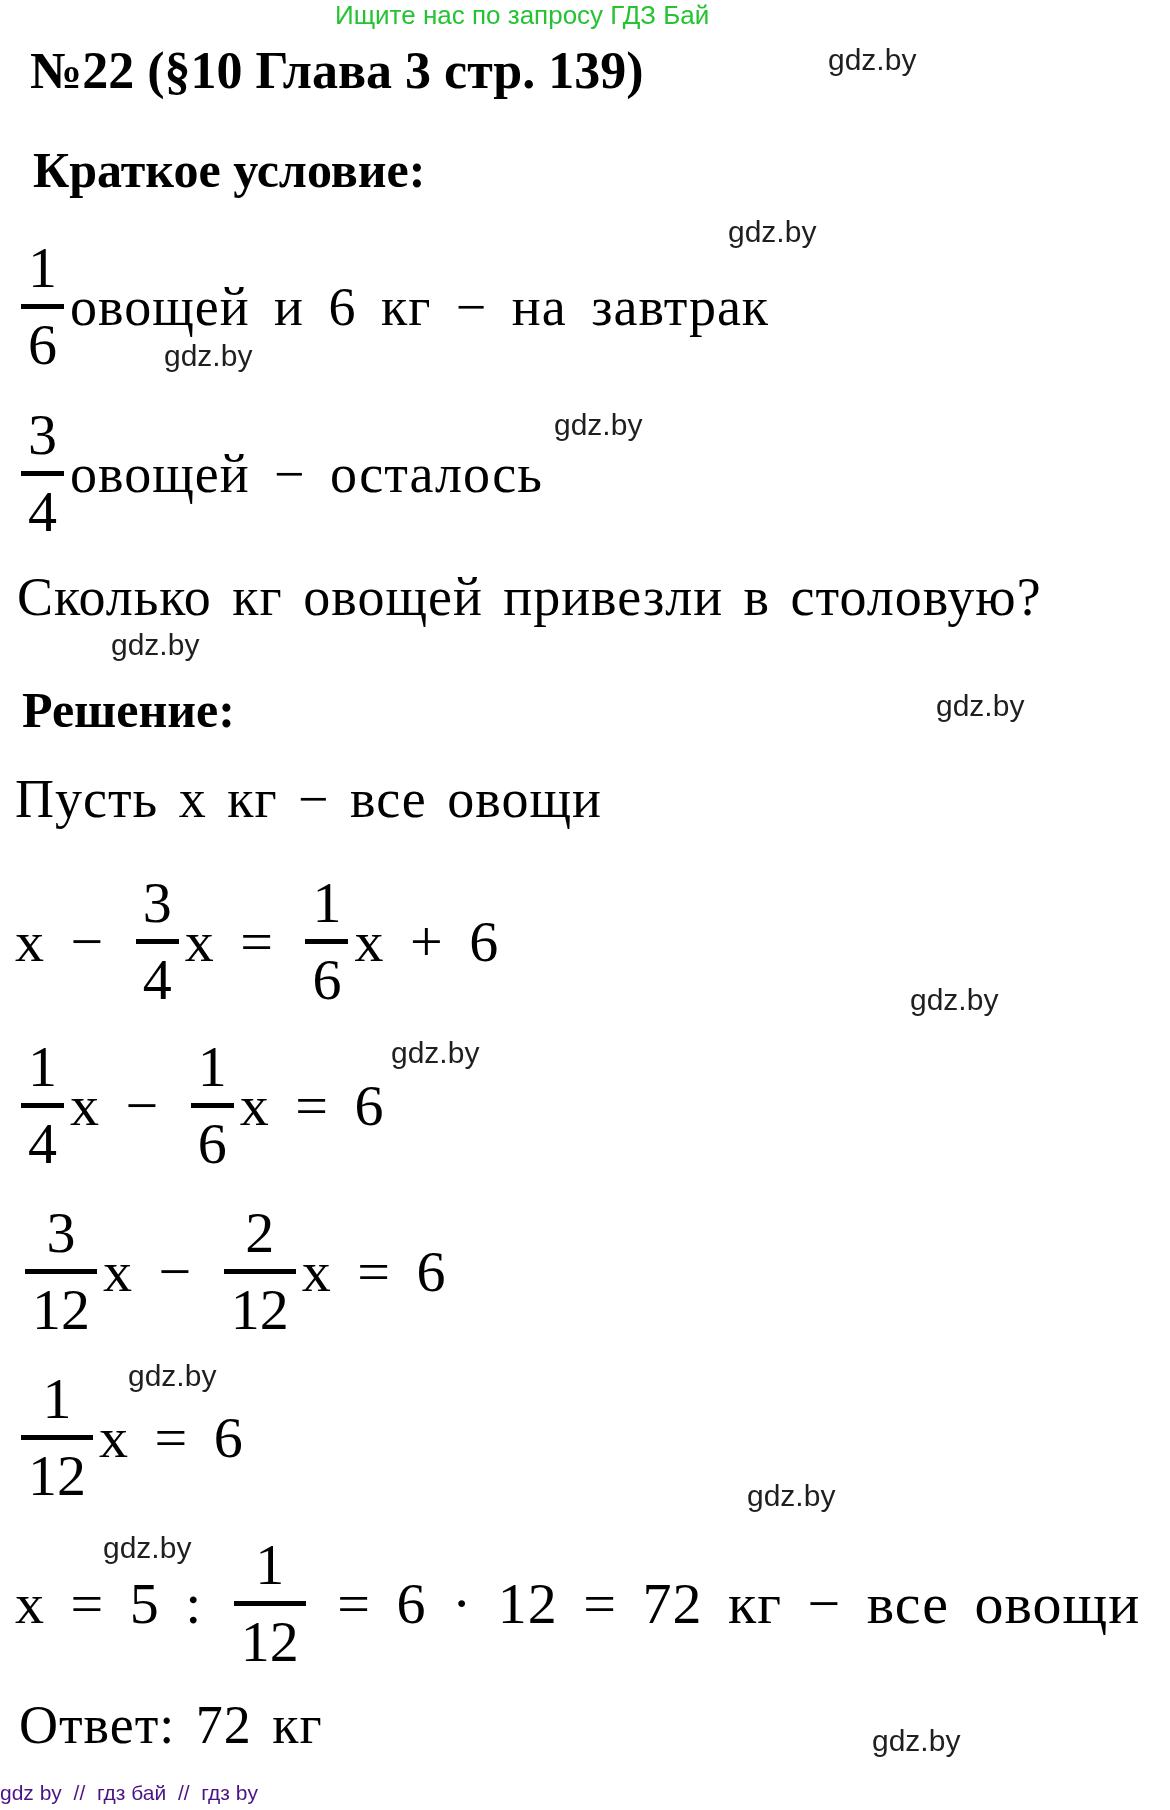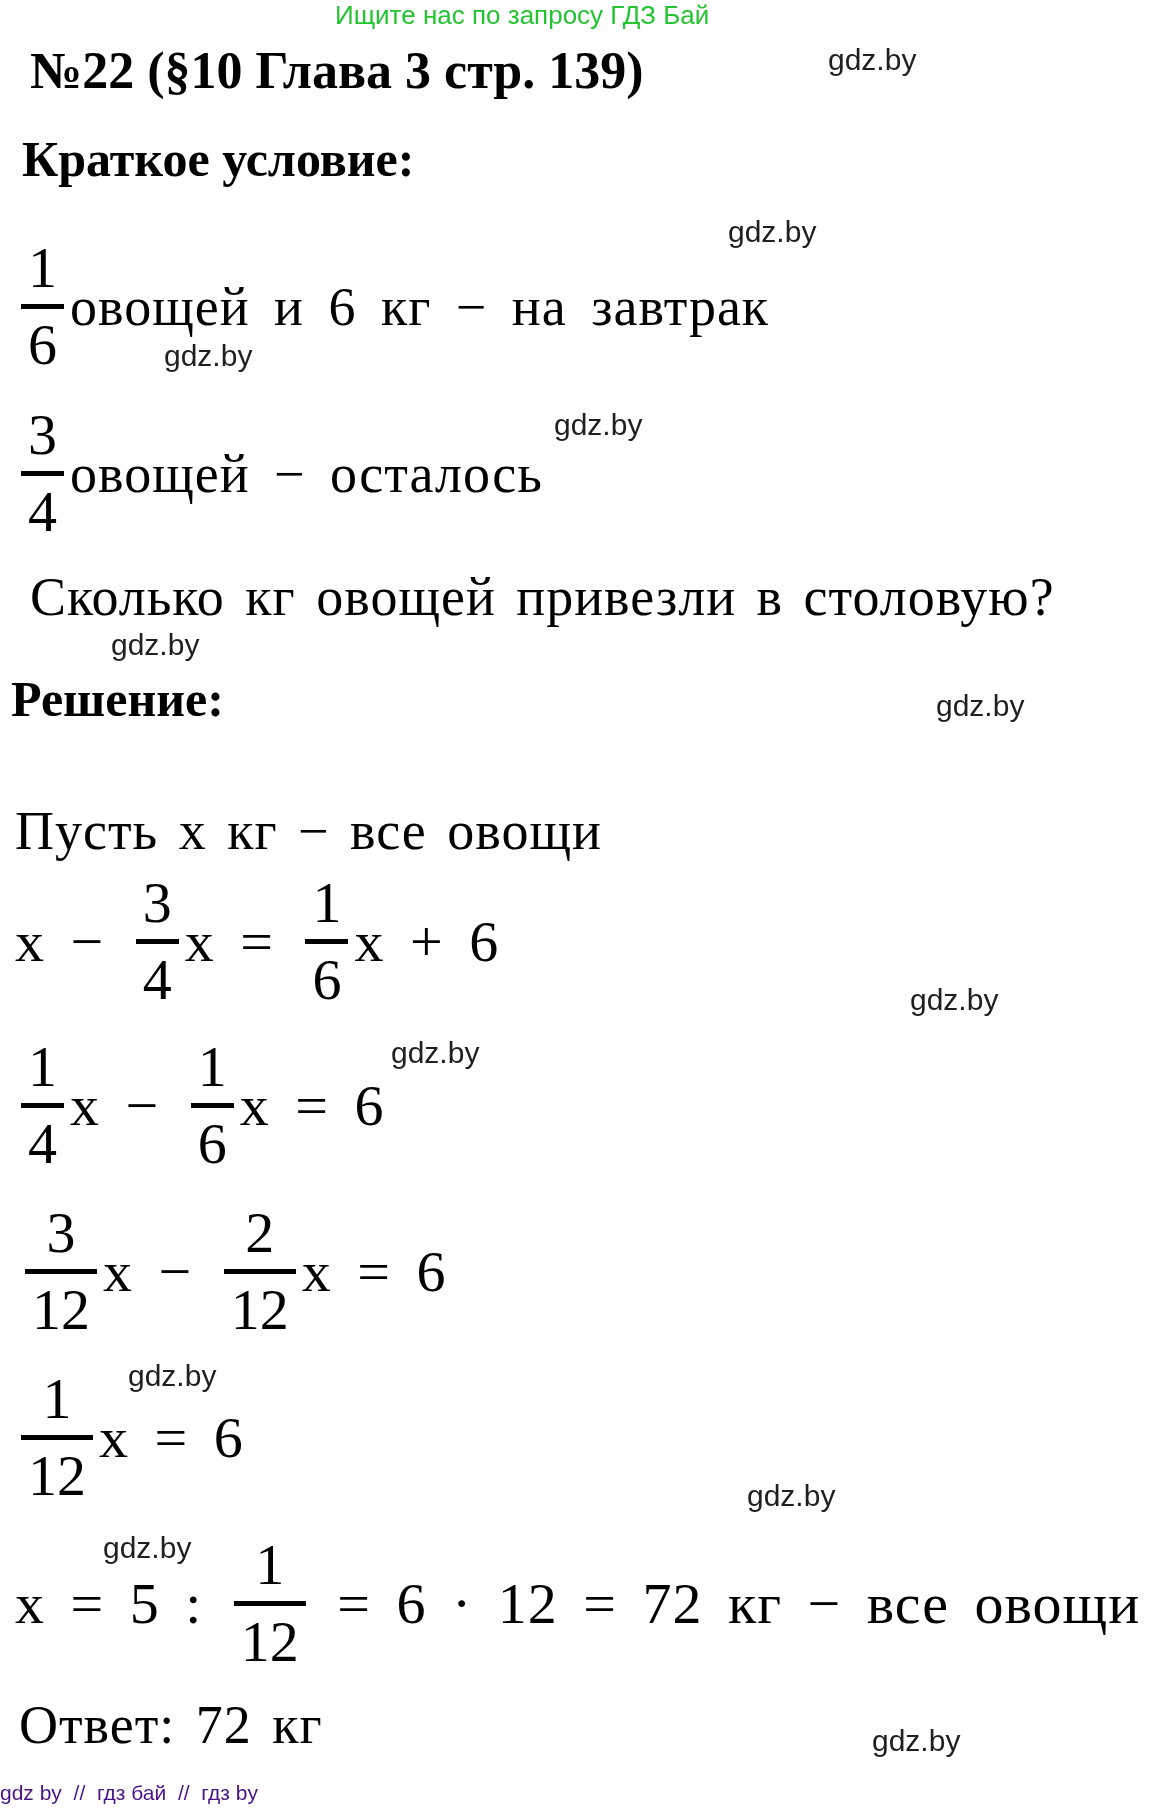--- a/index.html
+++ b/index.html
@@ -28,34 +28,34 @@
   }
   .title{
     position:absolute;
     top:34px;left:22px;margin:8px;
     font-size:52px;line-height:1.1;
     font-weight:700;
     letter-spacing:0px;
     white-space:pre;
   }
   .heading{
-    position:absolute;margin:0;
+    position:absolute;margin:11px;
     font-size:50px;line-height:1.1;
     font-weight:700;white-space:pre;
   }
   .h-cond{top:132px;left:22px;}
   .h-sol{top:672px;left:11px;}
   .text{
     position:absolute;margin:0;
     font-size:54px;line-height:1.15;
     letter-spacing:1px;word-spacing:6px;
     white-space:pre;
   }
-  .question{top:566px;left:30px;}
-  .pust{top:800px;left:15px;}
+  .question{top:566px;left:17px;}
+  .pust{top:768px;left:15px;}
   .answer{top:1694px;left:19px;}
   .eq{
     position:absolute;
     display:flex;align-items:center;
     font-size:58px;line-height:1;
     letter-spacing:1px;word-spacing:10px;
   }
   .eq .txt{white-space:pre;text-align:right;}
   .cond-line .txt{font-size:54px;}
   .frac{

